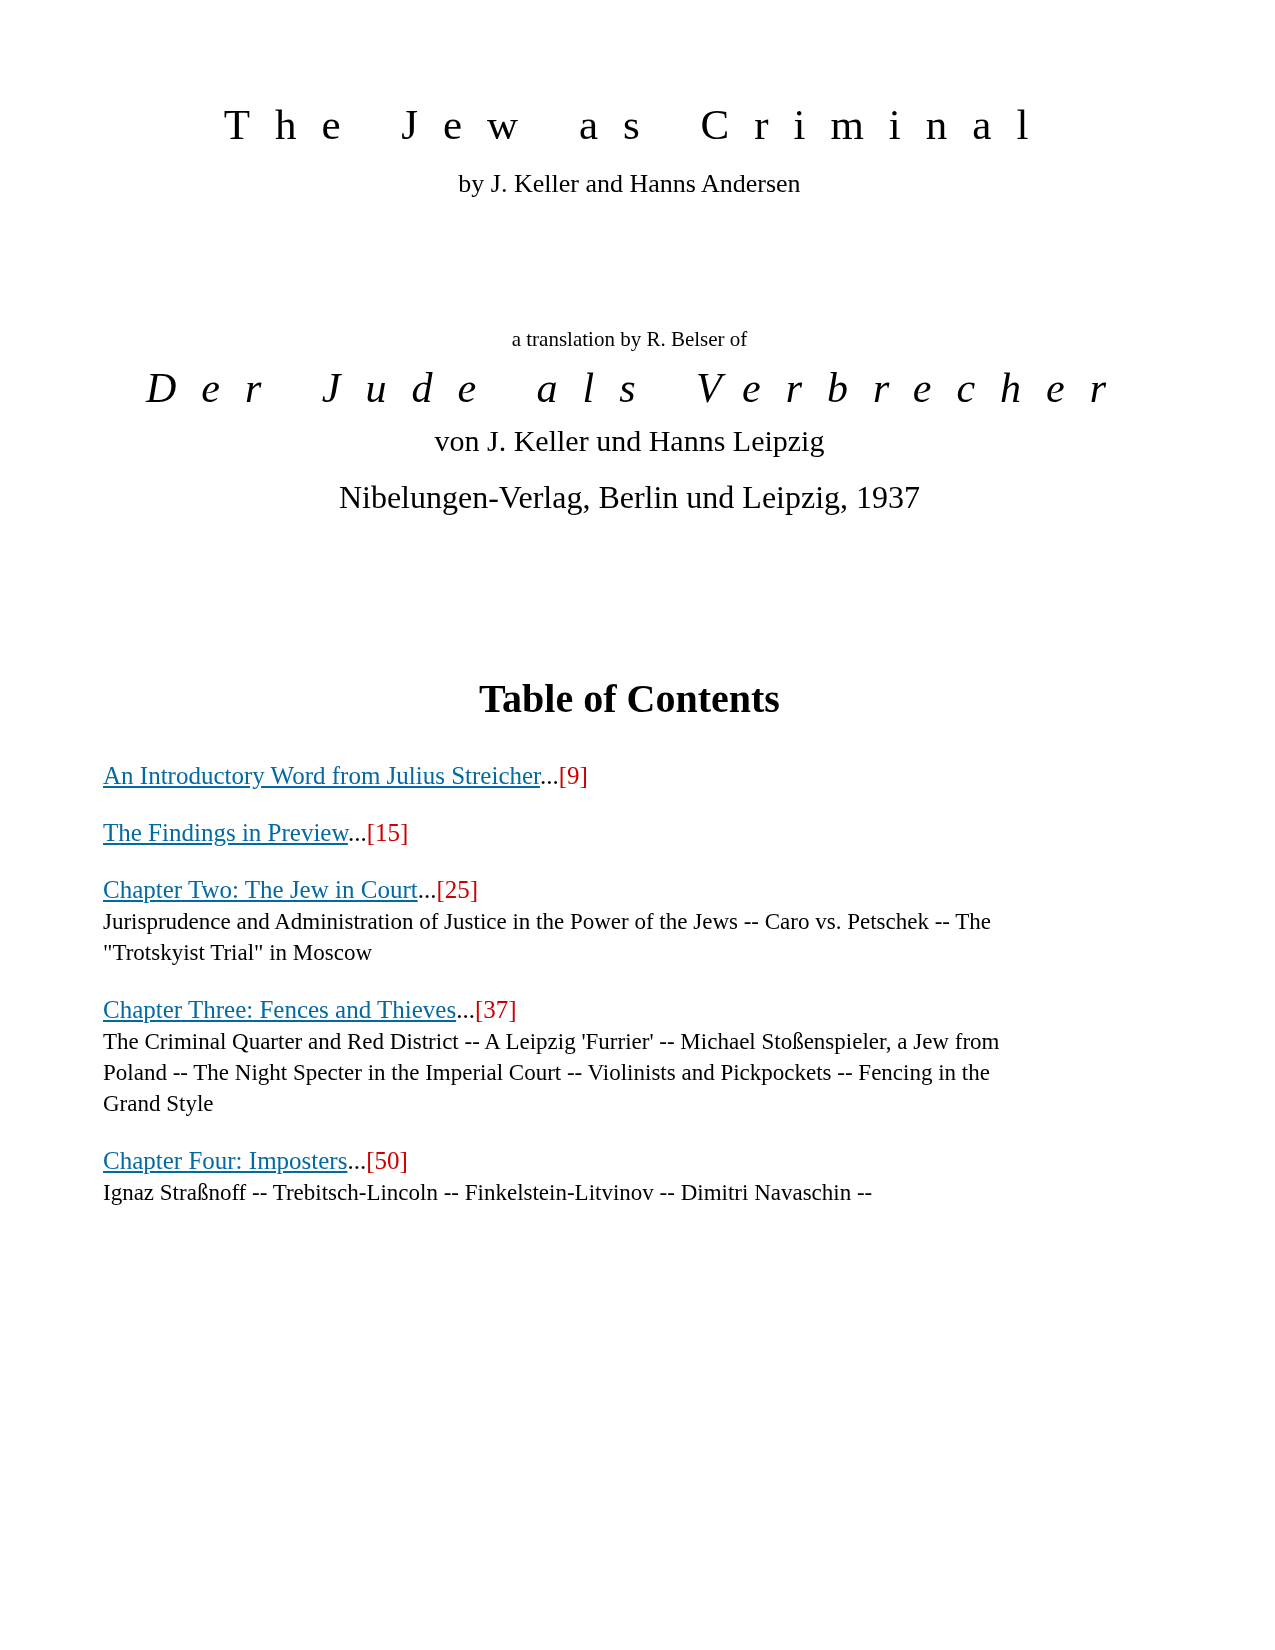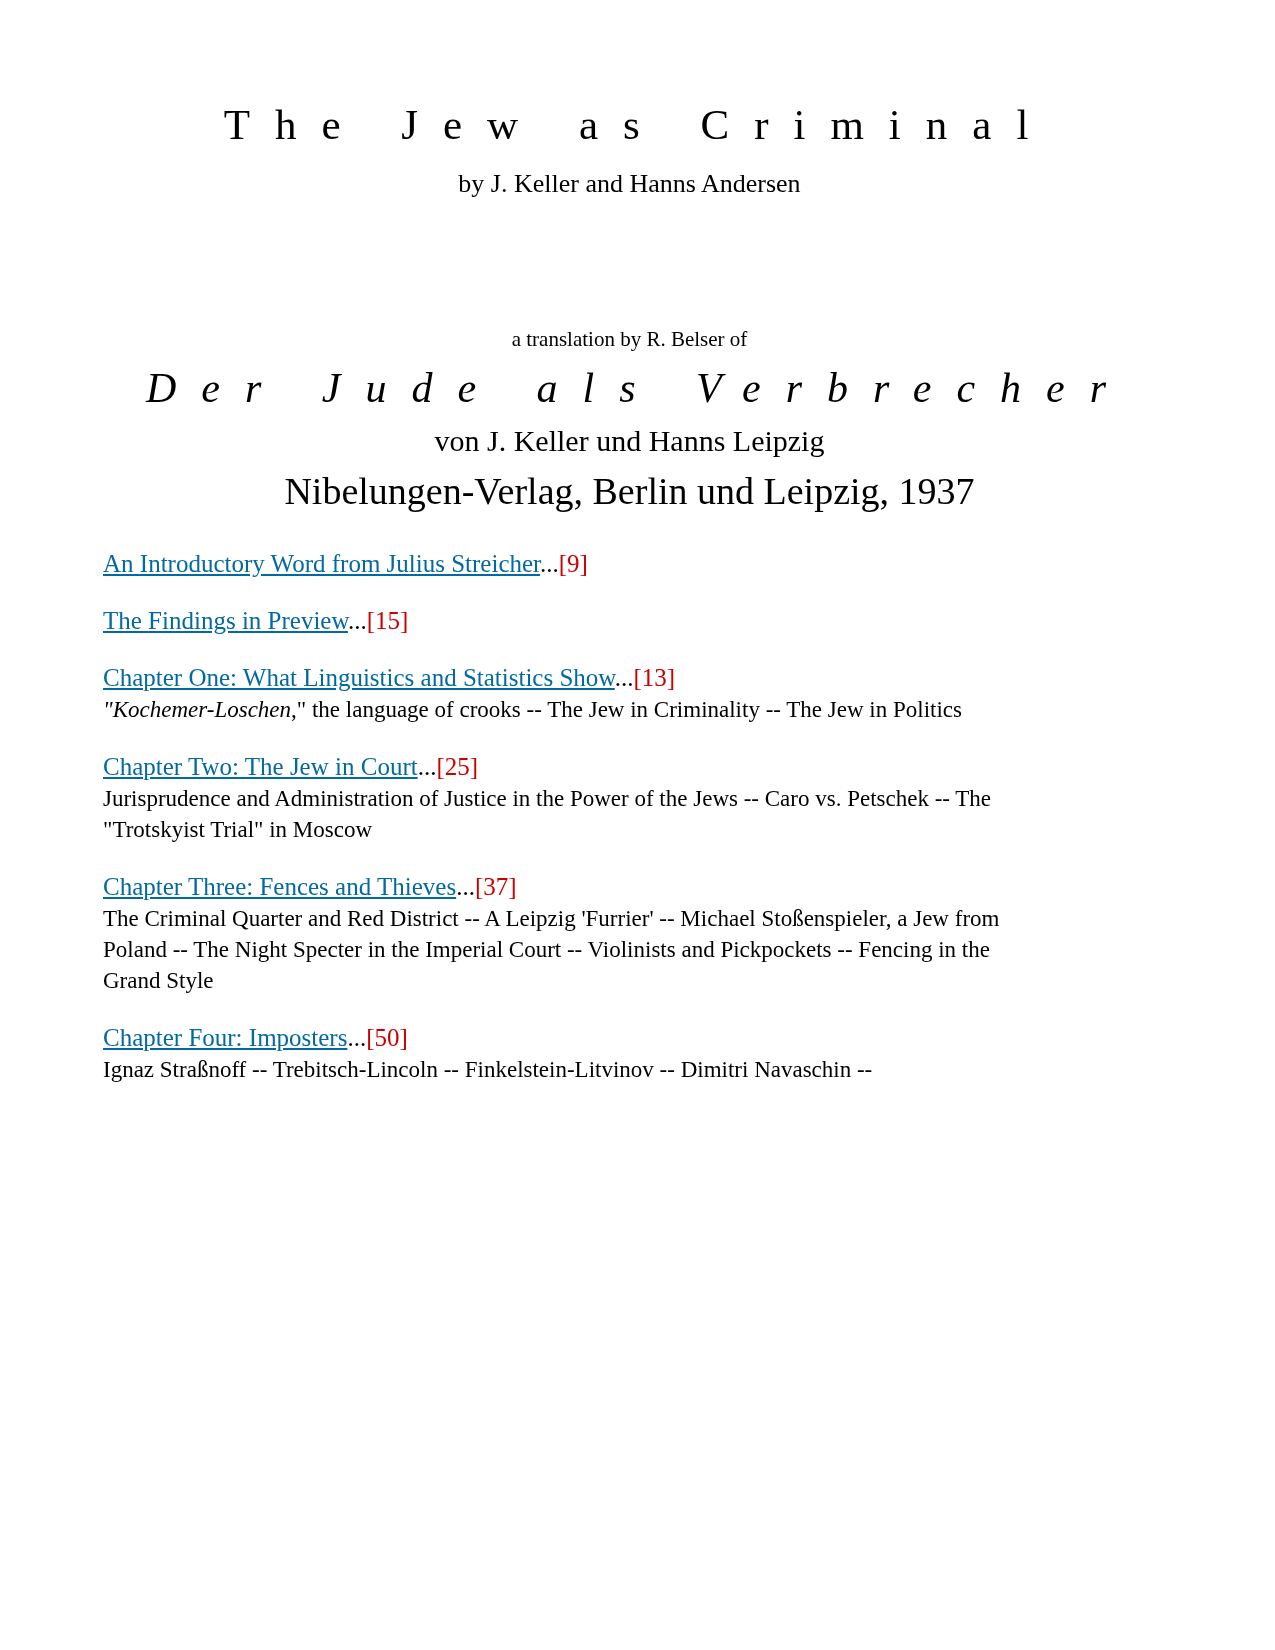--- a/index.html
+++ b/index.html
@@ -62,23 +62,23 @@
     line-height: 57px;
     margin: 8px 0 0 0;
     padding-left: 18px;
   }
   .german-author {
     font-size: 30px;
     line-height: 40px;
     margin: 4px 0 0 0;
   }
   .publisher {
-    font-size: 38px;
+    font-size: 32px;
     line-height: 40px;
-    margin: 10px;
+    margin: 16px;
   }
 
   
   .toc-heading {
     text-align: center;
     font-size: 40px;
     font-weight: bold;
     margin: 158px 0 0 0;
     line-height: 48px;
   }
@@ -129,41 +129,36 @@
     <p class="byline">by J. Keller and Hanns Andersen</p>
   </div>
 
   <div class="german-block">
     <p class="translation-note">a translation by R. Belser of</p>
     <h2 class="german-title">Der Jude als Verbrecher</h2>
     <p class="german-author">von J. Keller und Hanns Leipzig</p>
     <p class="publisher">Nibelungen-Verlag, Berlin und Leipzig, 1937</p>
   </div>
 
+  <h2 class="toc-heading">Table of Contents</h2>
 
   <div class="toc-list">
 
     <div class="toc-entry">
       <div class="toc-line">
         <a class="toc-link">An Introductory Word from Julius Streicher</a><span class="toc-dots">...</span><span class="toc-page">[9]</span>
       </div>
     </div>
 
     <div class="toc-entry">
       <div class="toc-line">
         <a class="toc-link">The Findings in Preview</a><span class="toc-dots">...</span><span class="toc-page">[15]</span>
       </div>
     </div>
 
-    <div class="toc-entry">
-      <div class="toc-line">
-        <a class="toc-link">Chapter One: What Linguistics and Statistics Show</a><span class="toc-dots">...</span><span class="toc-page">[13]</span>
-      </div>
-      <p class="toc-desc"><em>"Kochemer-Loschen</em><span>," the language of crooks -- The Jew in Criminality -- The Jew in Politics</span></p>
-    </div>
 
     <div class="toc-entry">
       <div class="toc-line">
         <a class="toc-link">Chapter Two: The Jew in Court</a><span class="toc-dots">...</span><span class="toc-page">[25]</span>
       </div>
       <p class="toc-desc">Jurisprudence and Administration of Justice in the Power of the Jews -- Caro vs. Petschek -- The "Trotskyist Trial" in Moscow</p>
     </div>
 
     <div class="toc-entry">
       <div class="toc-line">

